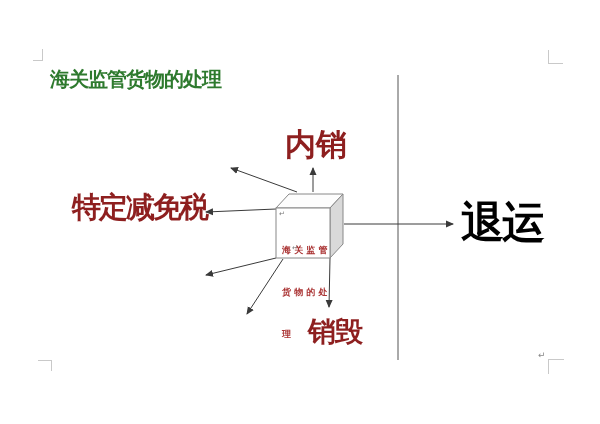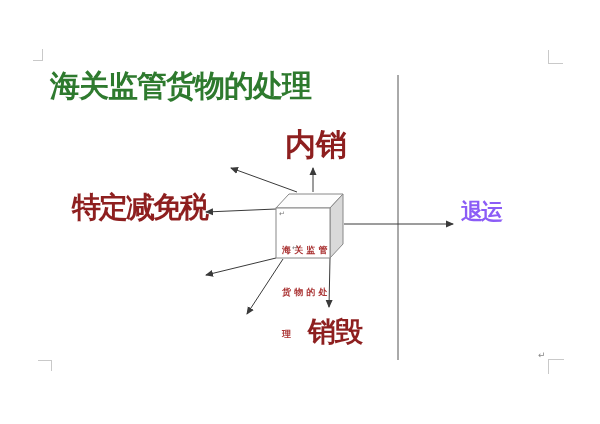--- a/index.html
+++ b/index.html
@@ -5,35 +5,35 @@
   html,body{margin:0;padding:0;}
   body{
     width:600px;height:424px;position:relative;overflow:hidden;
     background:#ffffff;
     font-family:"DejaVu Serif","Liberation Serif",serif;
   }
   .page{position:absolute;inset:0;}
   
   .title{
     position:absolute;left:50px;top:66px;
-    font-size:30px;letter-spacing:-1px;font-weight:bold;
+    font-size:20px;letter-spacing:-1px;font-weight:bold;
     color:#2e7a2e;white-space:nowrap;
   }
   
   .label{
     position:absolute;white-space:nowrap;font-weight:bold;
     color:#8e1f1f;line-height:1.1;
   }
   .lbl-jiezhuan{left:175px;top:132px;font-size:31px;letter-spacing:0px;}
   .lbl-neixiao{left:285px;top:127px;font-size:31px;letter-spacing:0px;}
   .lbl-teding{left:72px;top:192px;font-size:29px;letter-spacing:-2px;}
   .lbl-baoshui{left:93px;top:257px;font-size:28px;letter-spacing:-1px;}
   .lbl-fangqi{left:217px;top:317px;font-size:28px;letter-spacing:-1px;}
   .lbl-xiaohui{left:308px;top:317px;font-size:28px;letter-spacing:-1px;text-align:center;}
-  .lbl-tuiyun{left:461px;top:199px;font-size:22px;letter-spacing:-2px;color:#8b5cf6;}
+  .lbl-tuiyun{left:461px;top:199px;font-size:43px;letter-spacing:-2px;color:#000000;}
   
   svg.overlay{position:absolute;left:0;top:0;width:600px;height:424px;}
   
   .cube-text{
     position:absolute;left:277px;top:209px;width:52px;height:48px;
     padding:6px 0 0 5px;box-sizing:border-box;
     font-size:9px;line-height:14px;font-weight:bold;
     color:#aa3333;white-space:pre;
   }
   .cube-text span{display:block;}

